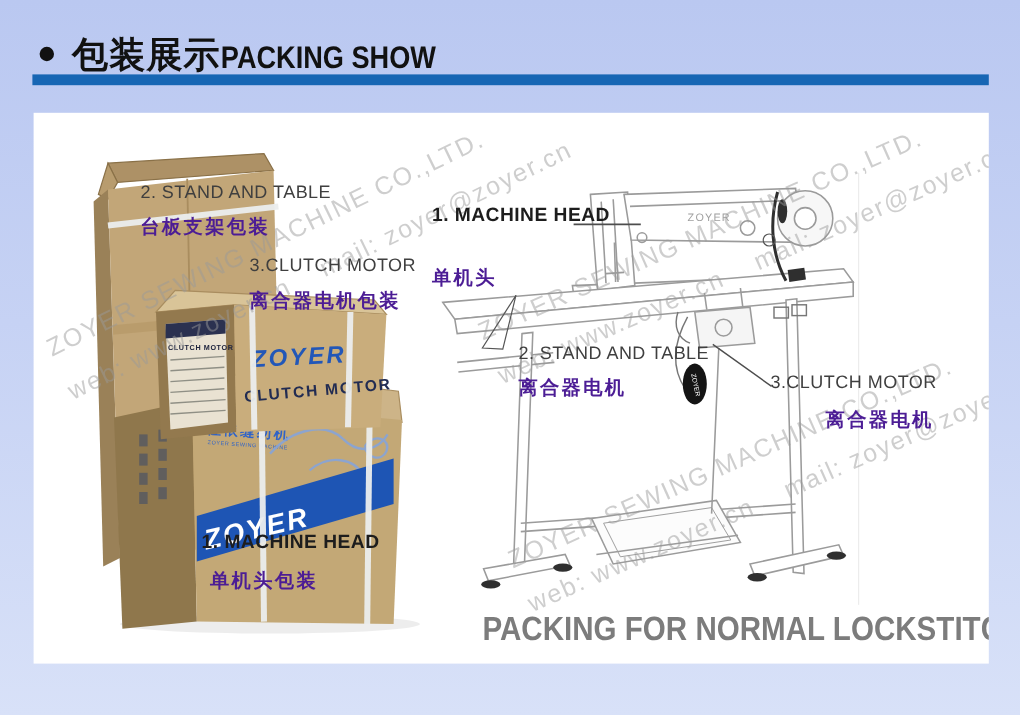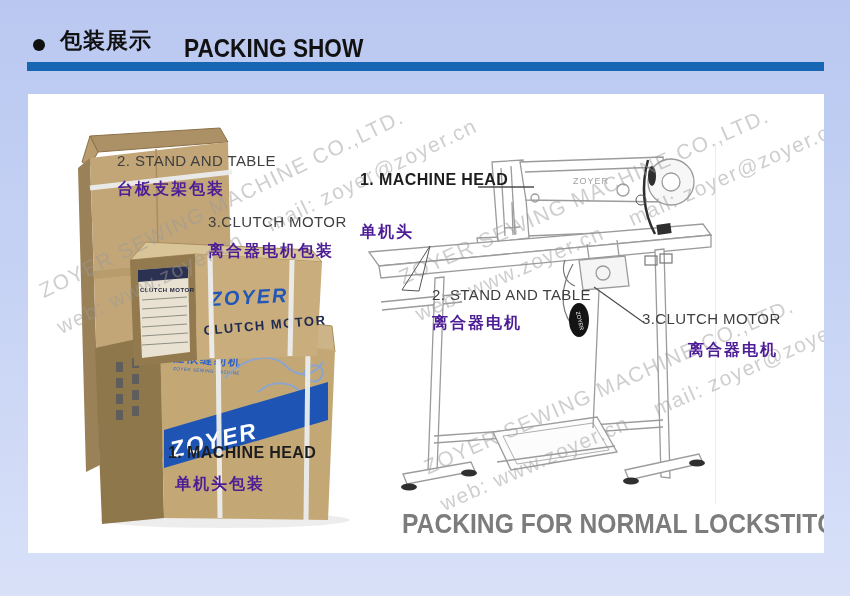--- a/index.html
+++ b/index.html
@@ -4,21 +4,21 @@
 <style>
   html,body{margin:0;padding:0;}
   body{
     width:850px;height:596px;position:relative;overflow:hidden;
     font-family:"Liberation Sans",sans-serif;
     background:linear-gradient(180deg,#bac8f1 0%,#c6d2f4 45%,#d8e1f8 100%);
   }
   .abs{position:absolute;}
   
   .hdr-bullet{left:33px;top:39px;width:12px;height:12px;border-radius:50%;background:#111;}
-  .hdr-cn{left:60px;top:26px;font-size:22px;font-weight:700;color:#111;letter-spacing:1px;}
+  .hdr-cn{left:60px;top:26px;font-size:30px;font-weight:700;color:#111;letter-spacing:1px;}
   .hdr-en{left:184px;top:33px;font-size:26px;font-weight:600;color:#111;
           transform:scaleX(.87);transform-origin:left center;letter-spacing:0;}
   .accent-bar{left:27px;top:62px;width:797px;height:9px;}
   
   .card{left:28px;top:94px;width:796px;height:459px;background:#fff;overflow:hidden;}
   
   .wm{color:#9a9a9a;opacity:.48;font-size:21px;letter-spacing:1.5px;line-height:40px;
       white-space:pre;transform-origin:0 0;pointer-events:none;z-index:2;}
   .wm1{left:4px;top:180px;transform:rotate(-26deg);}
   .wm2{left:364px;top:166px;transform:rotate(-24deg);}

